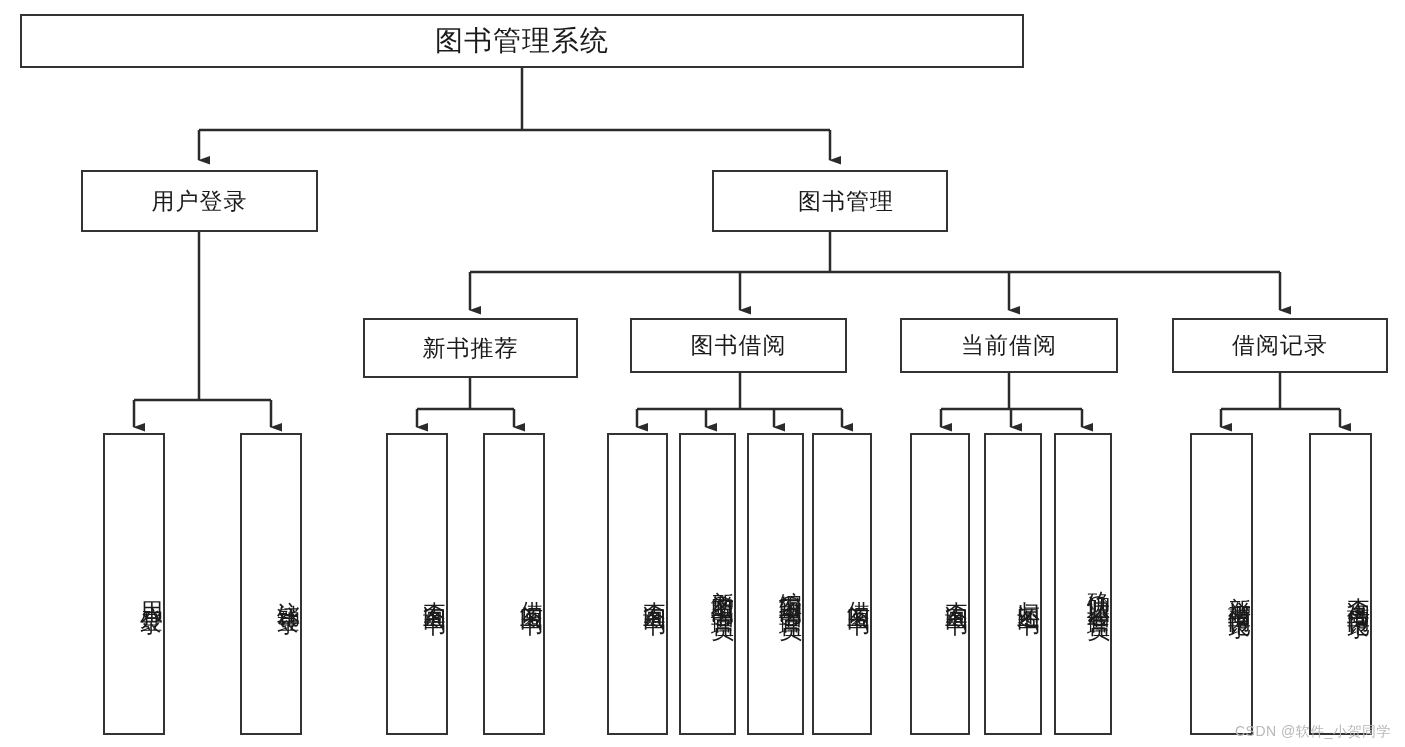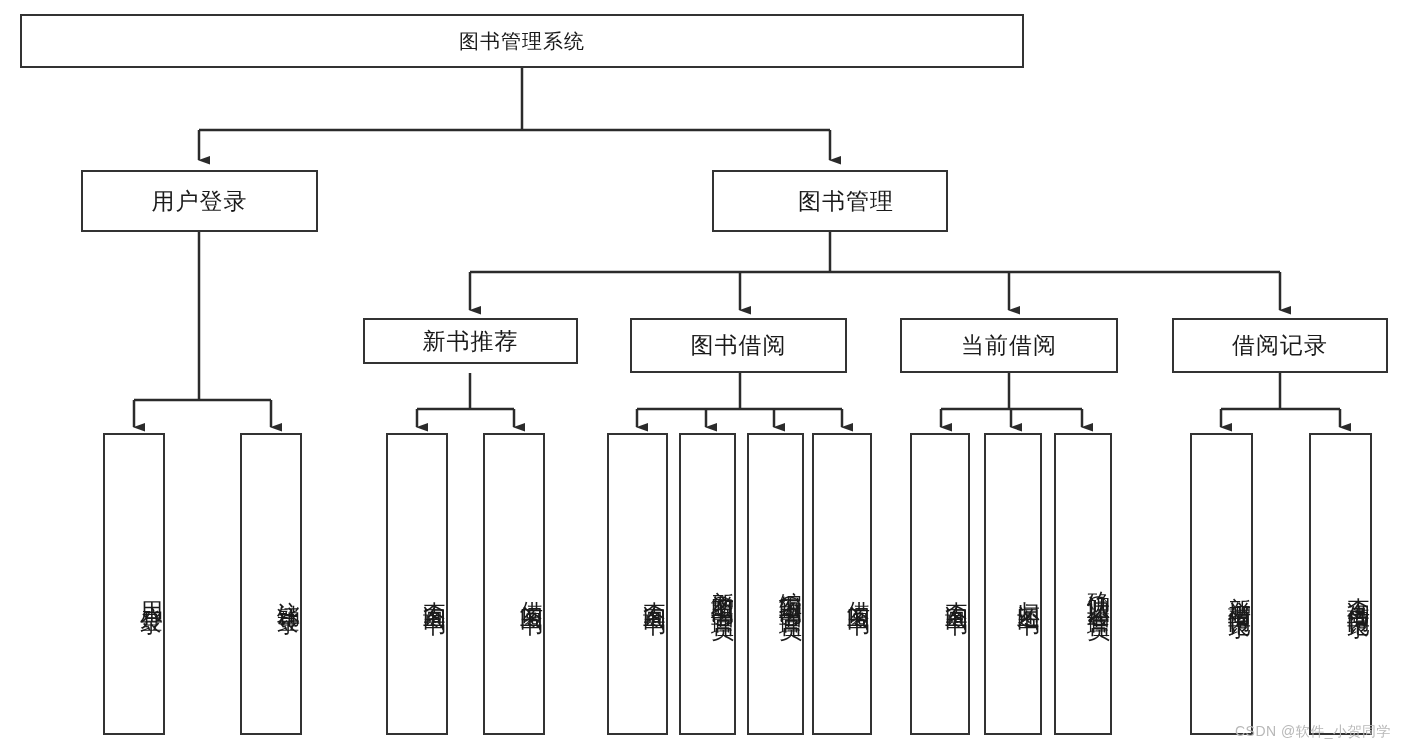--- a/index.html
+++ b/index.html
@@ -18,21 +18,21 @@
     background:#ffffff;
     display:flex;
     align-items:center;
     justify-content:center;
     color:#1a1a1a;
   }
   .node.horiz{
     font-size:23px;
     letter-spacing:1px;
   }
-  .node.root{font-size:20px;}
+  .node.root{font-size:28px;}
   .node.vert{
     font-size:23px;
     writing-mode:vertical-rl;
     text-orientation:upright;
     align-items:flex-start;
     justify-content:center;
     padding-top:14px;
     line-height:1.0;
     letter-spacing:4px;
   }
@@ -111,21 +111,21 @@
     <span>图书管理系统</span>
   </div>
 
   <div class="node horiz" style="left:81px;top:170px;width:237px;height:62px;">
     <span>用户登录</span>
   </div>
   <div class="node horiz" style="left:712px;top:170px;width:236px;height:62px;padding-left:32px;">
     <span>图书管理</span>
   </div>
 
-  <div class="node horiz" style="left:363px;top:318px;width:215px;height:46px;">
+  <div class="node horiz" style="left:363px;top:318px;width:215px;height:60px;">
     <span>新书推荐</span>
   </div>
   <div class="node horiz" style="left:900px;top:318px;width:218px;height:55px;">
     <span>当前借阅</span>
   </div>
   <div class="node horiz" style="left:630px;top:318px;width:217px;height:55px;">
     <span>图书借阅</span>
   </div>
   <div class="node horiz" style="left:1172px;top:318px;width:216px;height:55px;align-items:center;">
     <span>借阅记录</span>

